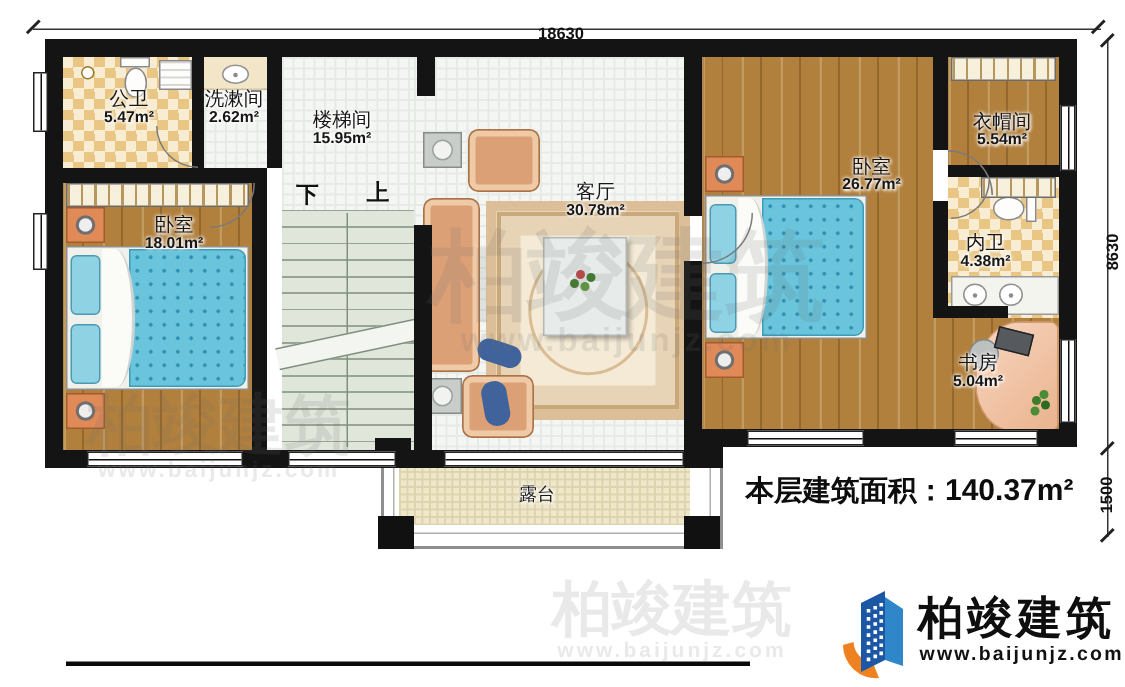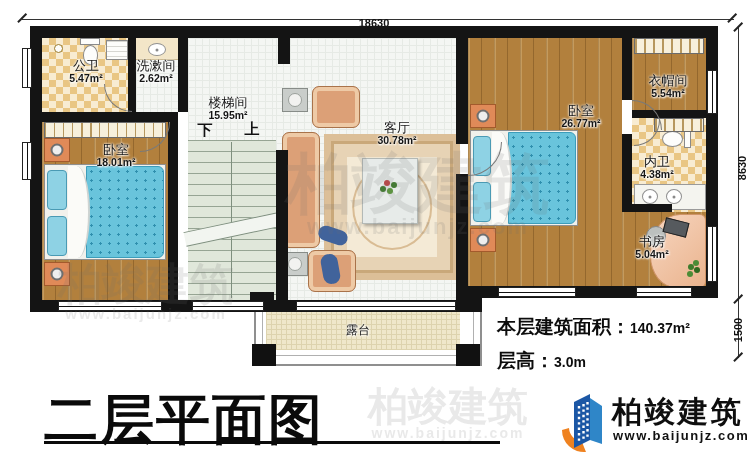--- a/index.html
+++ b/index.html
@@ -36,21 +36,21 @@
   .sidetable{position:absolute;z-index:15;background:#c9cdca;border:1px solid #878c88;box-sizing:border-box;}
   .sidetable:after{content:"";position:absolute;left:50%;top:50%;width:12px;height:12px;transform:translate(-50%,-50%);background:#f2f2f0;border:1px solid #9aa09b;border-radius:50%;}
   .toilet-bowl{position:absolute;z-index:18;background:#fdfdfb;border:1.5px solid #8a8a8a;box-sizing:border-box;}
   .fixture{position:absolute;z-index:18;background:#fdfdfb;border:1px solid #8a8a8a;box-sizing:border-box;}
   .person{position:absolute;z-index:20;background:#41639b;border-radius:8px;}
   .wm{position:absolute;z-index:70;color:#6f6f6f;opacity:.15;text-align:center;pointer-events:none;user-select:none;white-space:nowrap;line-height:1;}
   .wm .wm-t{display:block;font-weight:bold;}
   .wm .wm-u{display:block;font-weight:bold;letter-spacing:2px;}
   .annot{position:absolute;z-index:60;color:#0d0d0d;white-space:nowrap;}
   .annot .lab{font-size:19px;font-weight:600;}
-  .annot .val{font-size:14px;font-weight:600;}
+  .annot .val{font-size:20px;font-weight:600;}
   .title-cn{position:absolute;z-index:60;font-size:54px;font-weight:bold;color:#0a0a0a;letter-spacing:2px;white-space:nowrap;}
   .title-scale{position:absolute;z-index:60;font-size:50px;font-weight:600;color:#0a0a0a;white-space:nowrap;}
   .title-rule{position:absolute;z-index:60;background:#0a0a0a;}
   .brand-name{position:absolute;z-index:60;font-size:30px;font-weight:900;color:#0e0e0e;letter-spacing:3px;white-space:nowrap;}
   .brand-url{position:absolute;z-index:60;font-size:13px;font-weight:bold;color:#111;letter-spacing:1.5px;white-space:nowrap;}
   .stairs{position:absolute;z-index:12;background:#e0e7da;background-image:repeating-linear-gradient(180deg,rgba(90,110,90,.55) 0 1px,transparent 1px 11px);}
   .stair-div{position:absolute;z-index:13;background:#7e8f7e;}
   .stair-break{position:absolute;z-index:14;background:#f2f5f0;border-top:1px solid #7e8f7e;border-bottom:1px solid #7e8f7e;transform:rotate(-12deg);}
   .rug{position:absolute;z-index:10;background:#f4ead6;border:7px solid #dcbf98;box-shadow:inset 0 0 0 3px #c9a87a,inset 0 0 0 16px rgba(214,183,142,.45);box-sizing:border-box;}
   .rug:after{content:"";position:absolute;left:50%;top:50%;width:62%;height:62%;transform:translate(-50%,-50%);border:2px solid #d9bc94;border-radius:50%;}
@@ -202,21 +202,21 @@
   <div class="arc br" style="left:634px;top:120px;width:26px;height:26px;"></div>
 
   <div class="rl" style="left:86px;top:72px;">
     <span class="rn">公卫</span>
     <span class="ra">5.47m²</span>
   </div>
   <div class="rl" style="left:156px;top:72px;">
     <span class="rn">洗漱间</span>
     <span class="ra">2.62m²</span>
   </div>
-  <div class="rl" style="left:228px;top:109px;">
+  <div class="rl" style="left:228px;top:86px;">
     <span class="rn">楼梯间</span>
     <span class="ra">15.95m²</span>
   </div>
   <div class="rl" style="left:116px;top:156px;">
     <span class="rn">卧室</span>
     <span class="ra">18.01m²</span>
   </div>
   <div class="rl" style="left:397px;top:134px;">
     <span class="rn">客厅</span>
     <span class="ra">30.78m²</span>
@@ -237,25 +237,21 @@
     <span class="rn">书房</span>
     <span class="ra">5.04m²</span>
   </div>
   <div class="rl" style="left:358px;top:330px;">
     <span class="rn" style="font-size:12px;">露台</span>
   </div>
 
   <div class="annot" style="left:497px;top:314px;">
     <span class="lab">本层建筑面积：</span><span class="val">140.37m²</span>
   </div>
-  <div class="annot" style="left:497px;top:348px;">
-    <span class="lab">层高：</span><span class="val">3.0m</span>
-  </div>
-
-  <div class="title-cn" style="left:44px;top:384px;">二层平面图</div>
+
   <div class="title-rule" style="left:44px;top:441px;width:456px;height:3px;"></div>
 
   <div class="abs" style="left:556px;top:390px;width:52px;height:64px;z-index:60;">
     <svg width="52" height="64" viewBox="0 0 52 64">
       <path d="M6 40 A22 22 0 0 0 30 62 L26 52 A15 15 0 0 1 13 38 Z" fill="#ef8220"></path>
       <polygon points="18,12 34,4 34,50 18,58" fill="#1c57a5"></polygon>
       <line x1="23" y1="16" x2="23" y2="52" stroke="#ffffff" stroke-width="2.4" stroke-dasharray="2.4 3"></line>
       <line x1="27.5" y1="14" x2="27.5" y2="50" stroke="#ffffff" stroke-width="2.4" stroke-dasharray="2.4 3"></line>
       <line x1="31.5" y1="12" x2="31.5" y2="49" stroke="#ffffff" stroke-width="2.4" stroke-dasharray="2.4 3"></line>
       <polygon points="34,8 46,16 46,54 34,50" fill="#2f86c8"></polygon>

